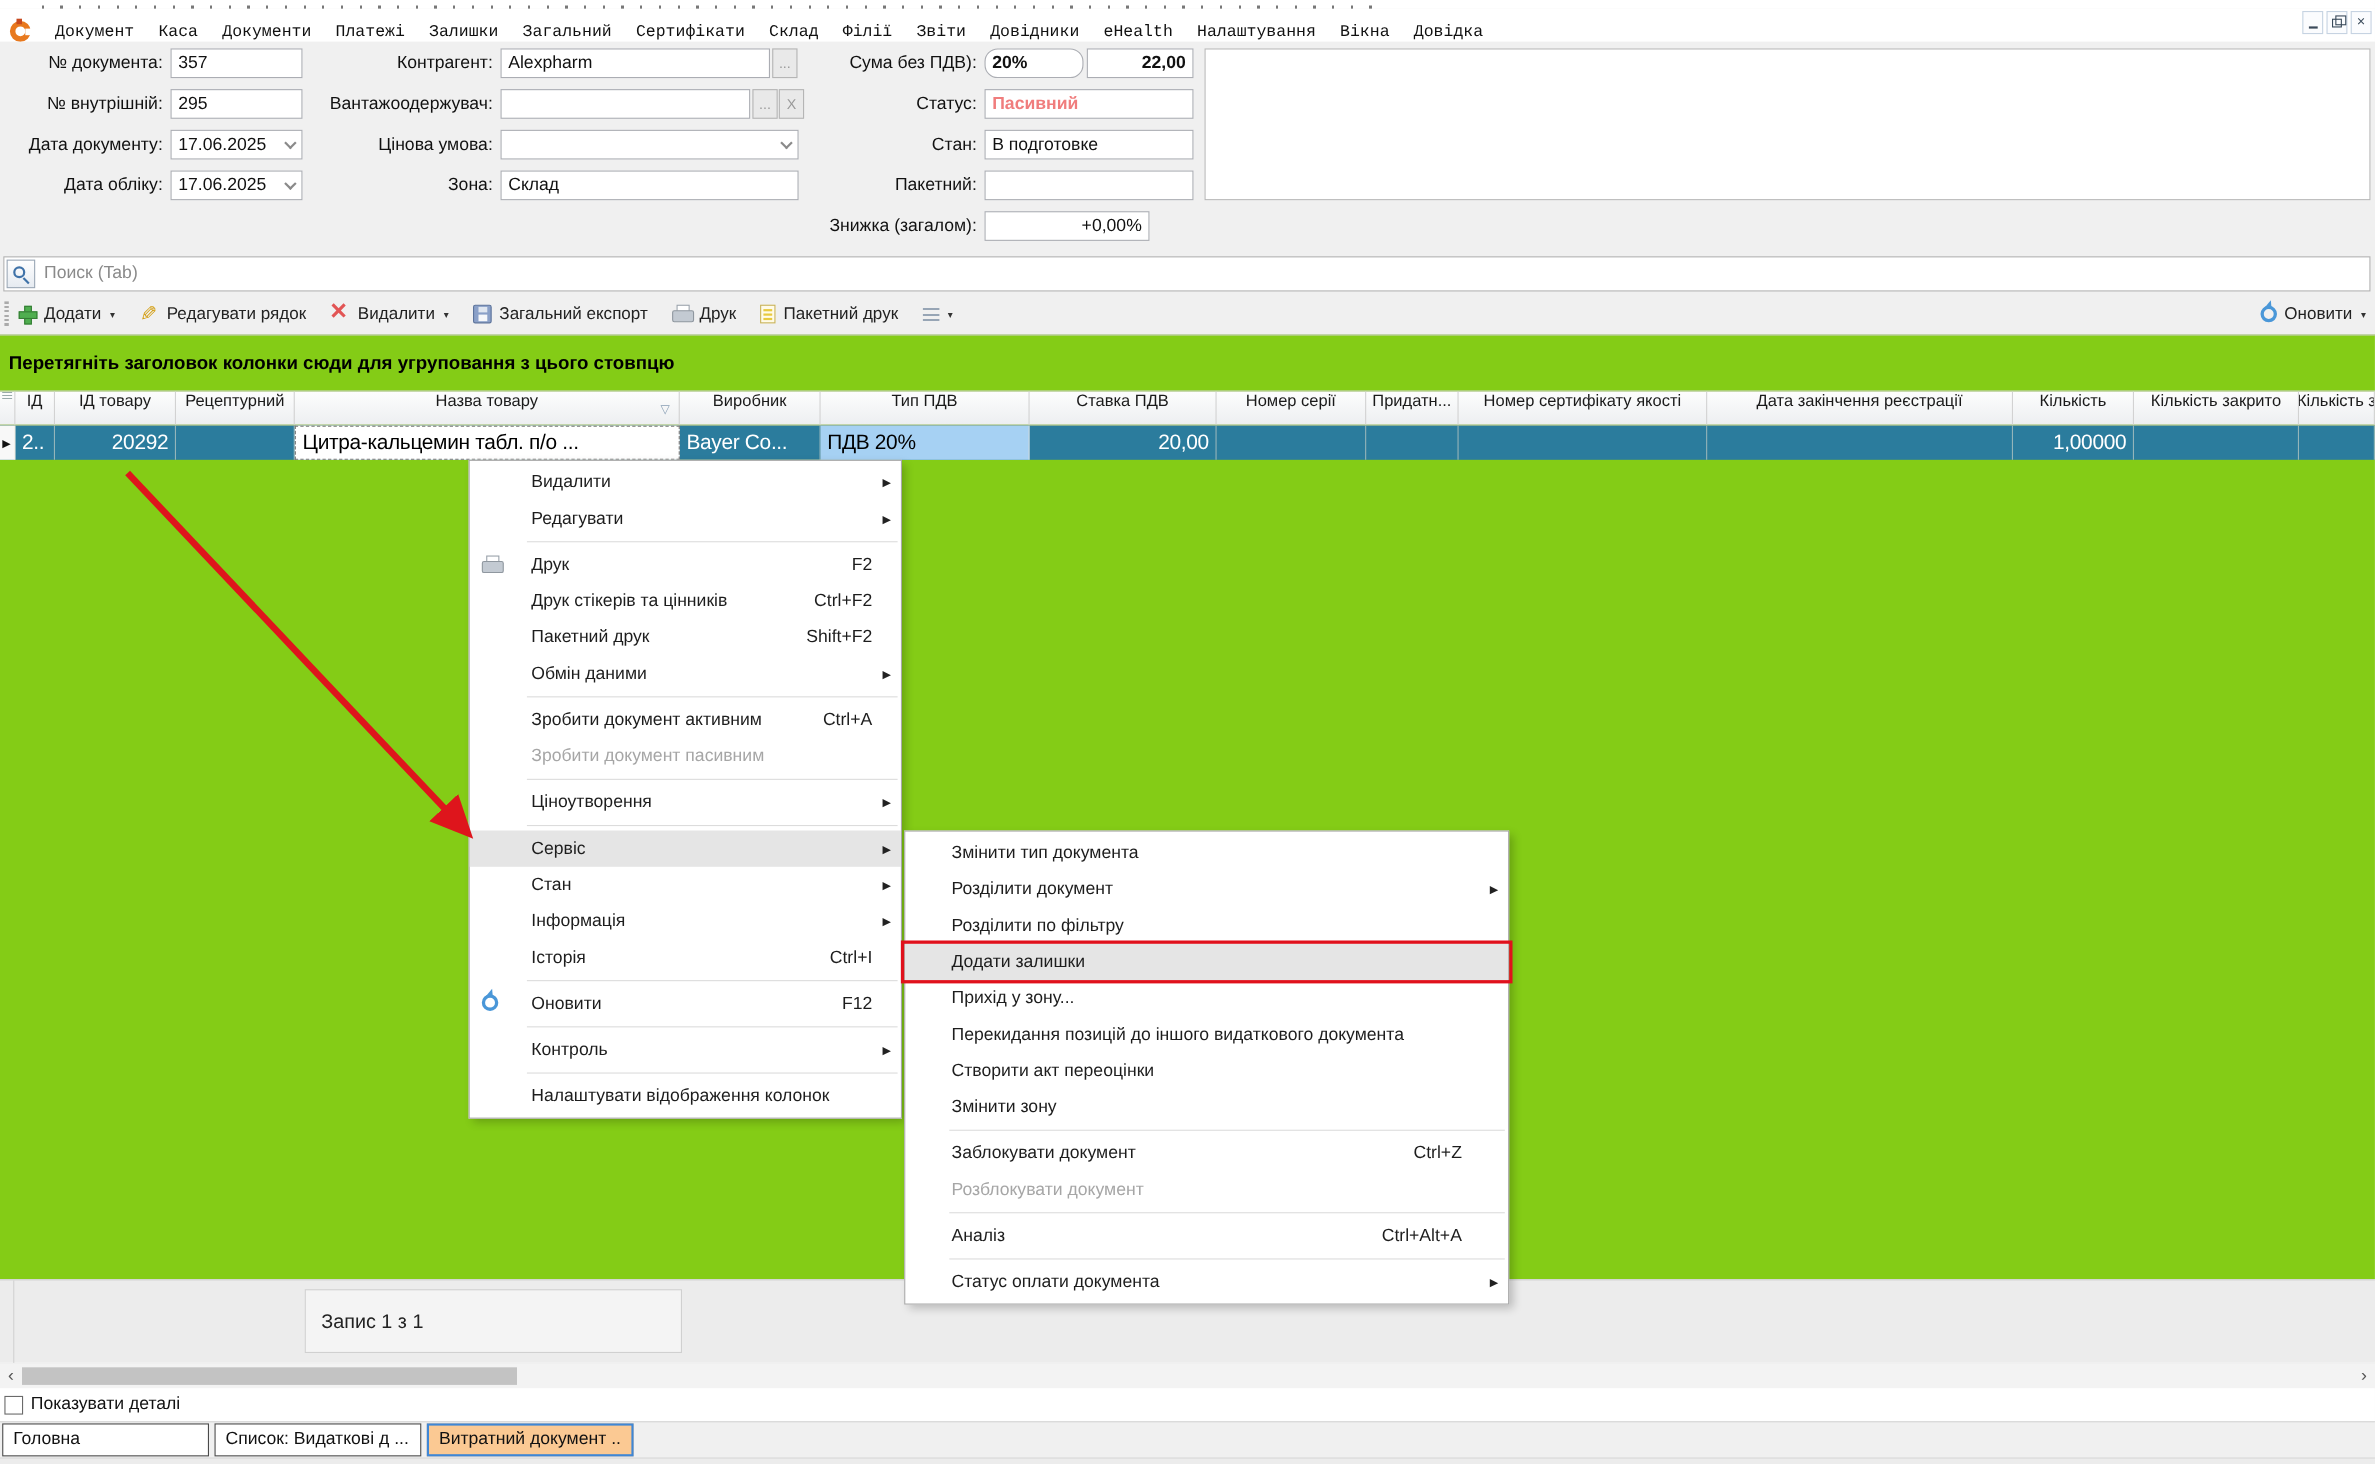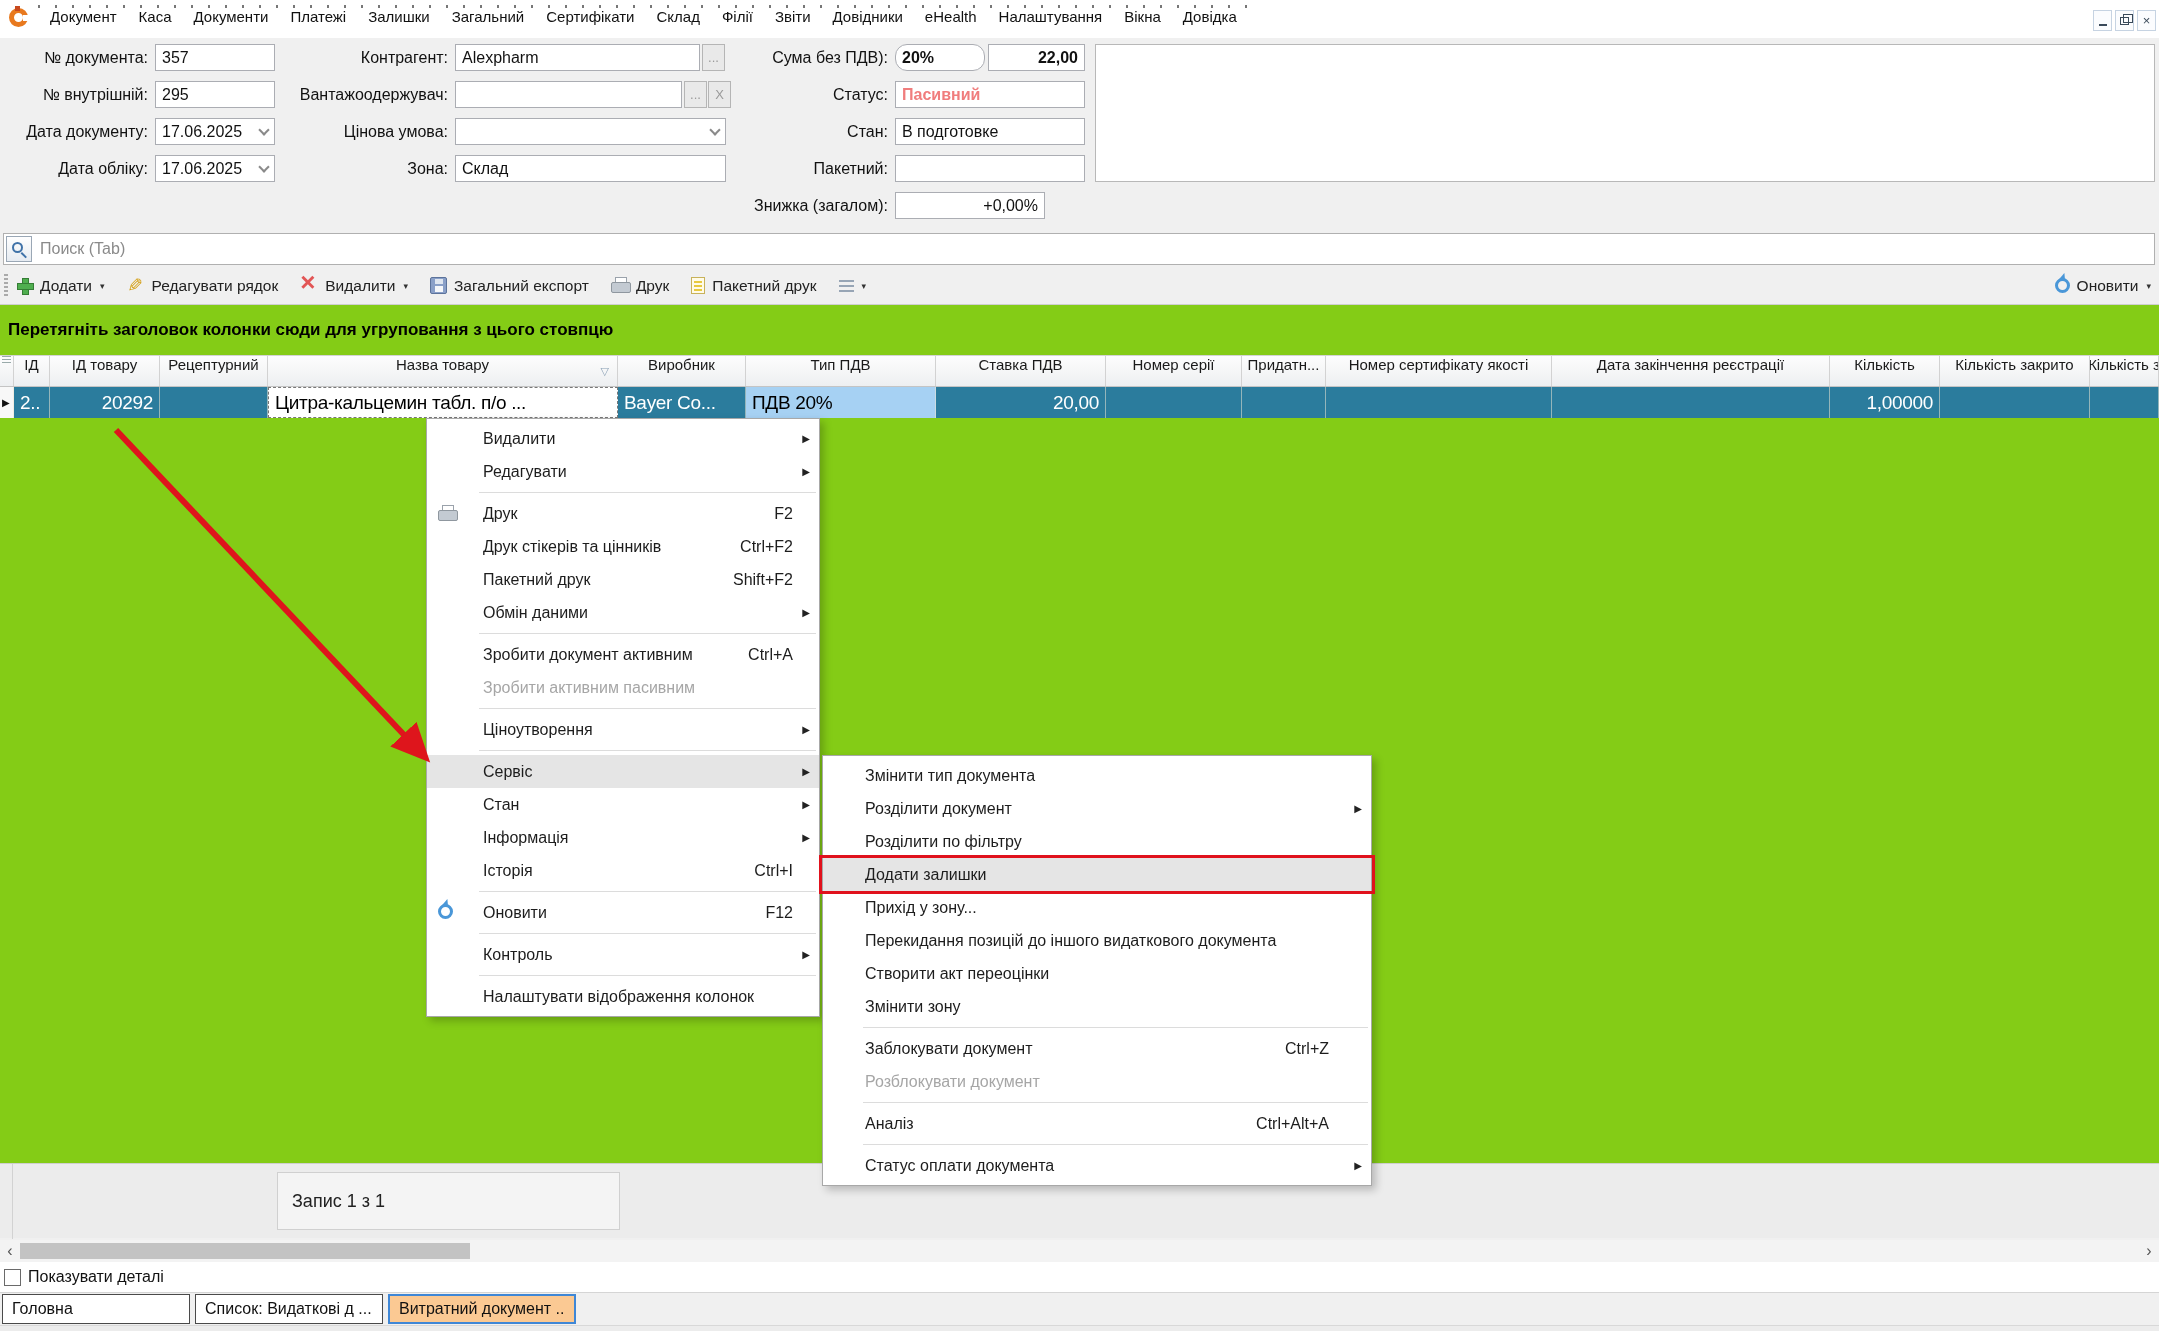--- a/index.html
+++ b/index.html
@@ -5,21 +5,21 @@
   * { margin:0; padding:0; box-sizing:border-box; }
   body { font-family:"Liberation Sans", sans-serif; background:#fff; }
   .screen { position:relative; width:2159px; height:1331px; background:#f0f0f0; overflow:hidden; }
 
   
   .title-clip { position:absolute; top:0; left:0; right:0; height:8px; background:#fff; }
   .title-clip .dashes { position:absolute; bottom:0; left:38px; width:1210px; height:3px;
     background:repeating-linear-gradient(90deg,#777 0 2px,transparent 2px 17px); }
 
   
-  .menubar { position:absolute; top:8px; left:0; right:0; height:30px; background:#fff; display:flex; align-items:flex-start; }
+  .menubar { position:absolute; top:8px; left:0; right:0; height:30px; background:#fff; display:flex; align-items:flex-end;font-family:Liberation Mono, monospace; }
   .app-icon { width:19px; height:19px; margin:0 11px 0 9px; border:5px solid #e8791e; border-radius:50%; position:relative; }
   .app-icon::before { content:''; position:absolute; right:-6px; top:2px; width:6px; height:6px; background:#fff; }
   .app-icon::after { content:''; position:absolute; left:1px; top:-7px; width:5px; height:5px; background:#c8491e; }
   .mitem { padding:0 11px; font-size:15px; color:#111; cursor:default; }
   .wctrls { position:absolute; right:3px; top:2px; display:flex; gap:3px; }
   .wbtn { width:19px; height:21px; border:1px solid #c6d3e2; background:#fbfcfe; color:#3a4a5a;
           display:flex; align-items:center; justify-content:center; font-size:13px; }
   .i-minimize-g { width:8px; height:2px; background:#3a4a5a; margin-top:8px; }
   .i-restore-g { width:9px; height:8px; border:1px solid #3a4a5a; position:relative; background:#fbfcfe; }
   .i-restore-g::before { content:''; position:absolute; left:2px; top:-4px; width:8px; height:7px; border:1px solid #3a4a5a; }
@@ -401,21 +401,21 @@
       <div class="mi">
         <span class="lbl">Обмін даними</span>
         <span class="arr">▶</span>
       </div>
       <div class="msep"></div>
       <div class="mi">
         <span class="lbl">Зробити документ активним</span>
         <span class="sc">Ctrl+A</span>
       </div>
       <div class="mi dis">
-        <span class="lbl">Зробити активним пасивним</span>
+        <span class="lbl">Зробити документ пасивним</span>
       </div>
       <div class="msep"></div>
       <div class="mi">
         <span class="lbl">Ціноутворення</span>
         <span class="arr">▶</span>
       </div>
       <div class="msep"></div>
       <div class="mi hl">
         <span class="lbl">Сервіс</span>
         <span class="arr">▶</span>

